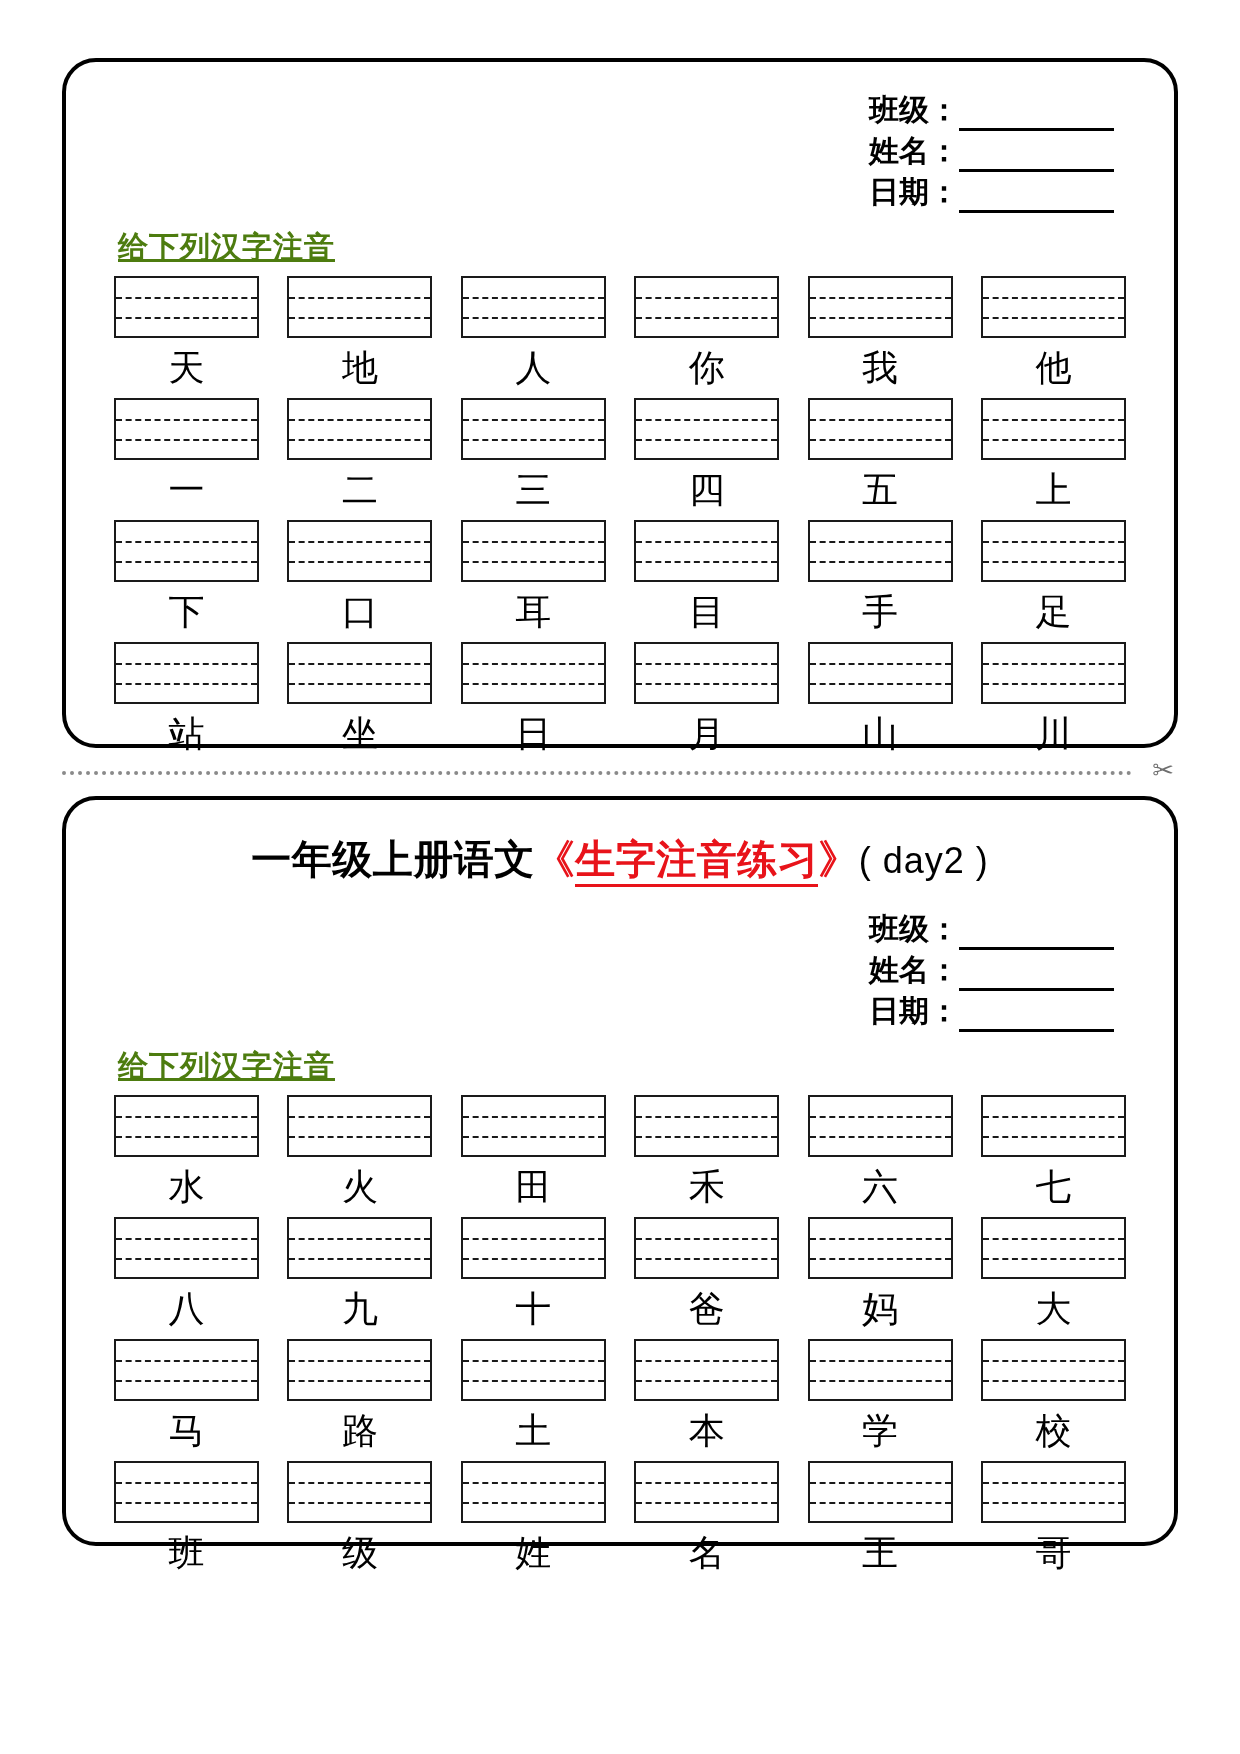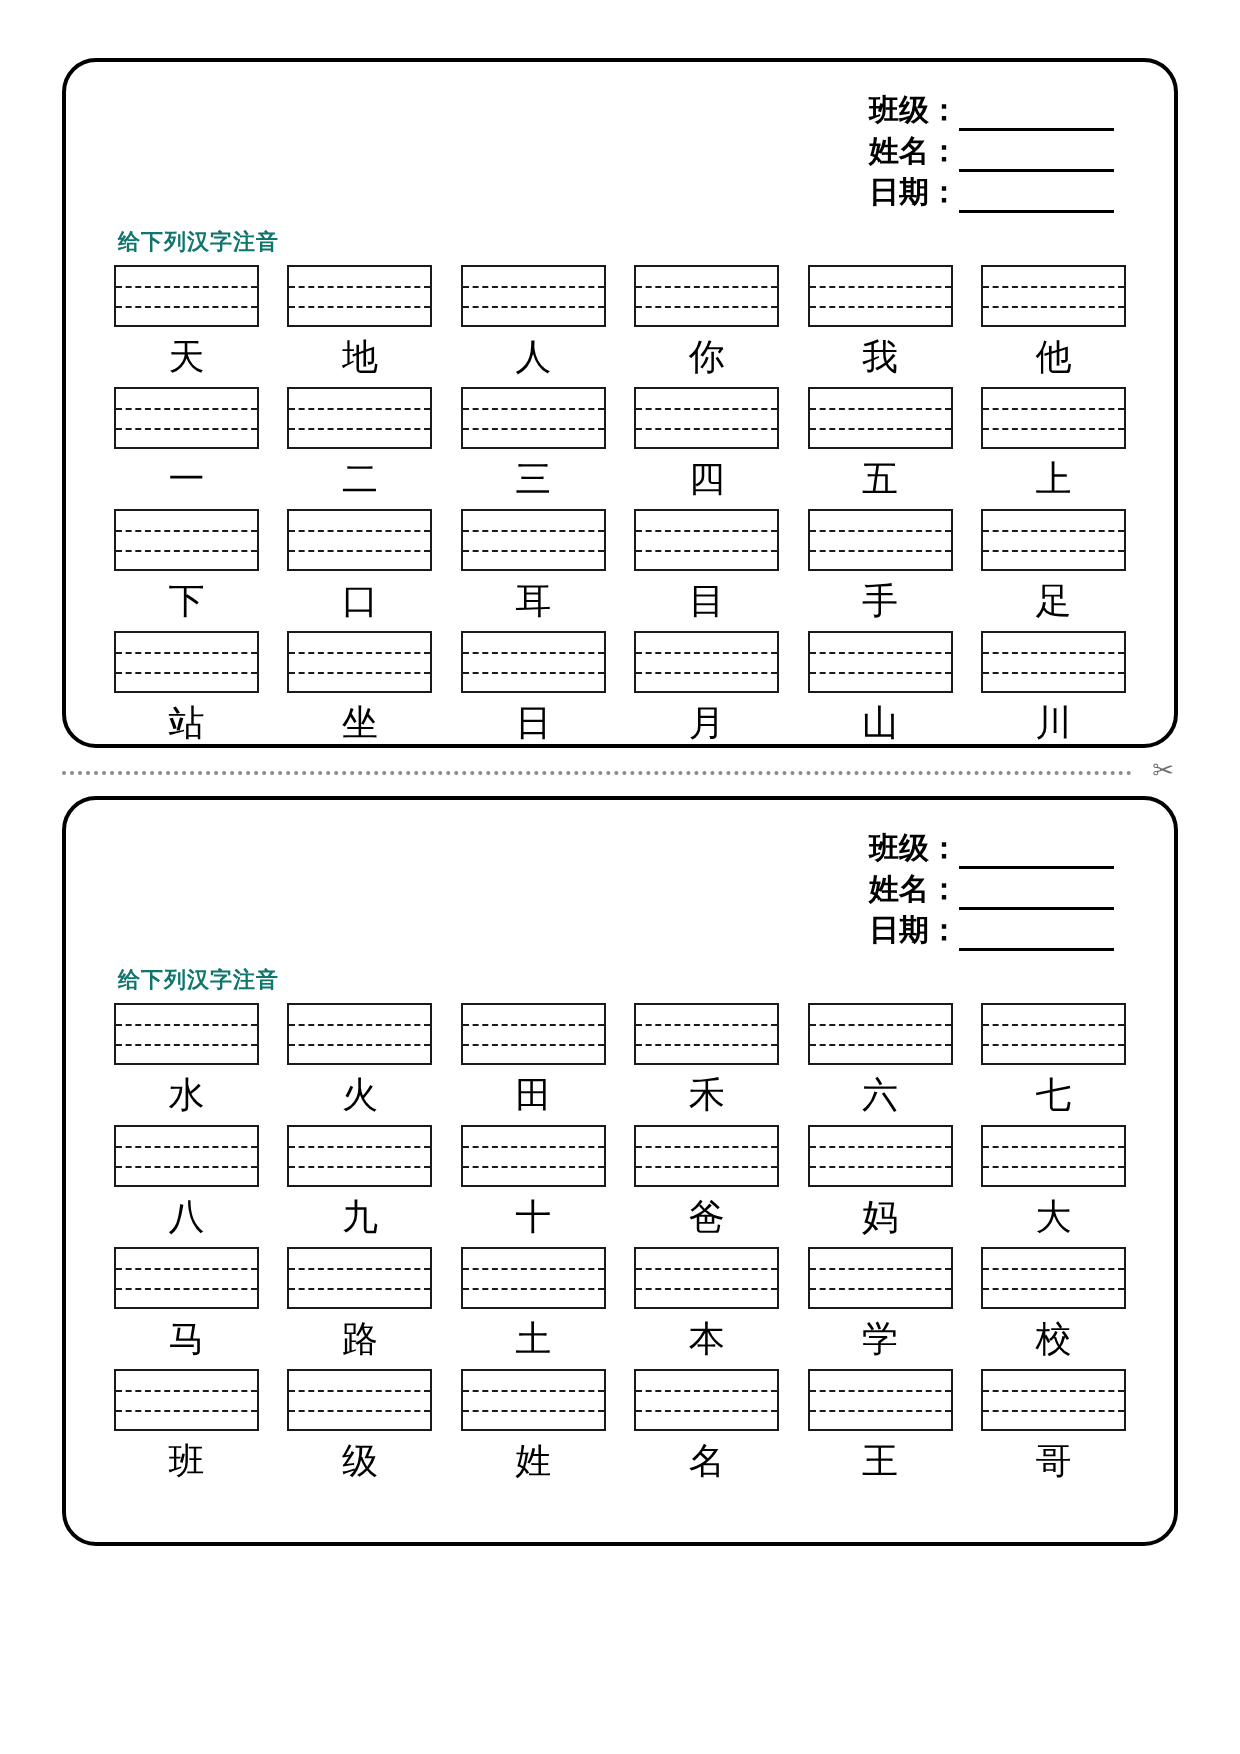--- a/index.html
+++ b/index.html
@@ -94,26 +94,27 @@
     height: 26px;
   }
   .blank-w1 { width: 155px; }
   .blank-w2 { width: 155px; }
   .blank-w3 { width: 155px; }
   .info-gap-a { width: 98px; }
   .info-gap-b { width: 98px; }
 
   
   .instruction {
-    font-size: 22px;
+    font-size: 30px;
     font-weight: 600;
-    color: #0f766e;
+    color: #4d7c0f;
     padding: 14px 0 6px 10px;
     font-family: "Liberation Sans", "DejaVu Sans", sans-serif;
     letter-spacing: 1px;
+    text-decoration: underline;
   }
 
   
   .rows {
     display: flex;
     flex-direction: column;
     padding: 2px 6px 0 6px;
   }
   .char-row {
     display: flex;
@@ -323,20 +324,23 @@
     </div>
   </div>
 
   <div class="cut-line">
     <div class="dots"></div>
     <div class="scissors">✂</div>
   </div>
 
   <div class="sheet sheet-day2">
 
+    <div class="title-row">
+      <span class="title-plain">一年级上册语文</span><span class="title-red">《</span><span class="title-red-underline">生字注音练习</span><span class="title-red">》</span><span class="title-day">( day2 )</span>
+    </div>
 
     <div class="info-row">
       <div class="info-field f1">
         <span class="info-label">班级：</span>
         <span class="info-blank blank-w1"></span>
       </div>
       <div class="info-gap-a"></div>
       <div class="info-field f1">
         <span class="info-label">姓名：</span>
         <span class="info-blank blank-w2"></span>

